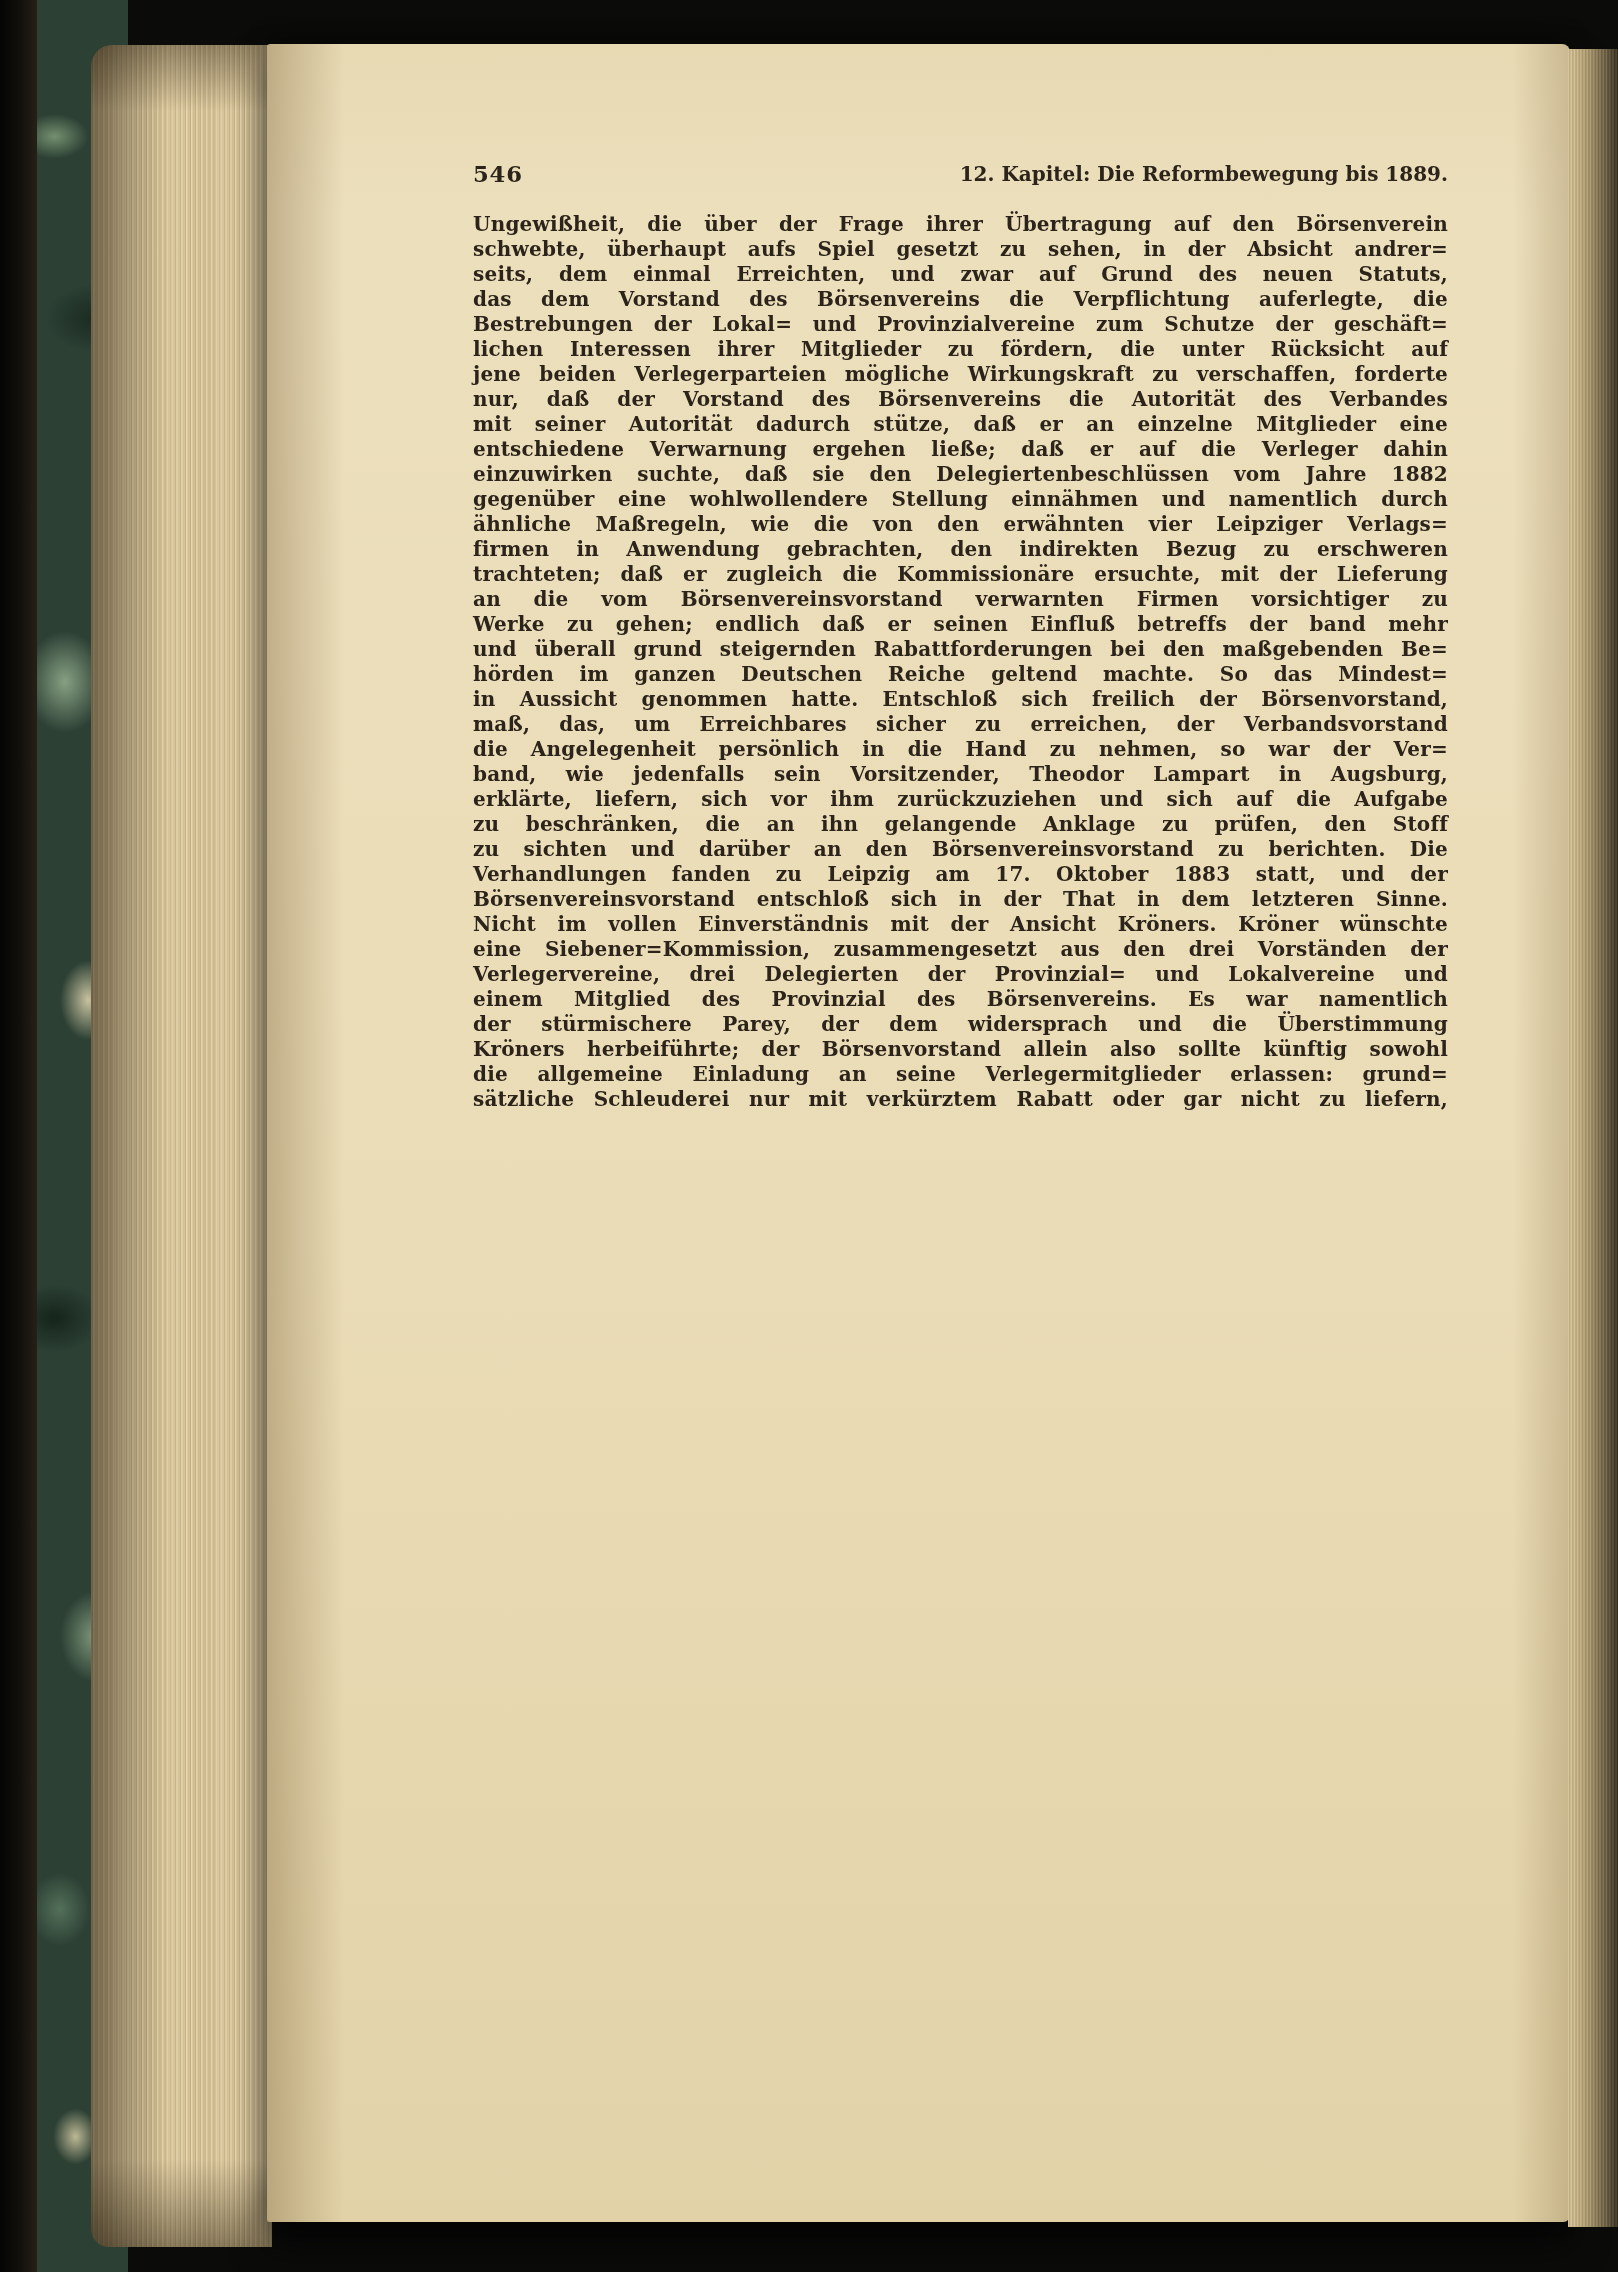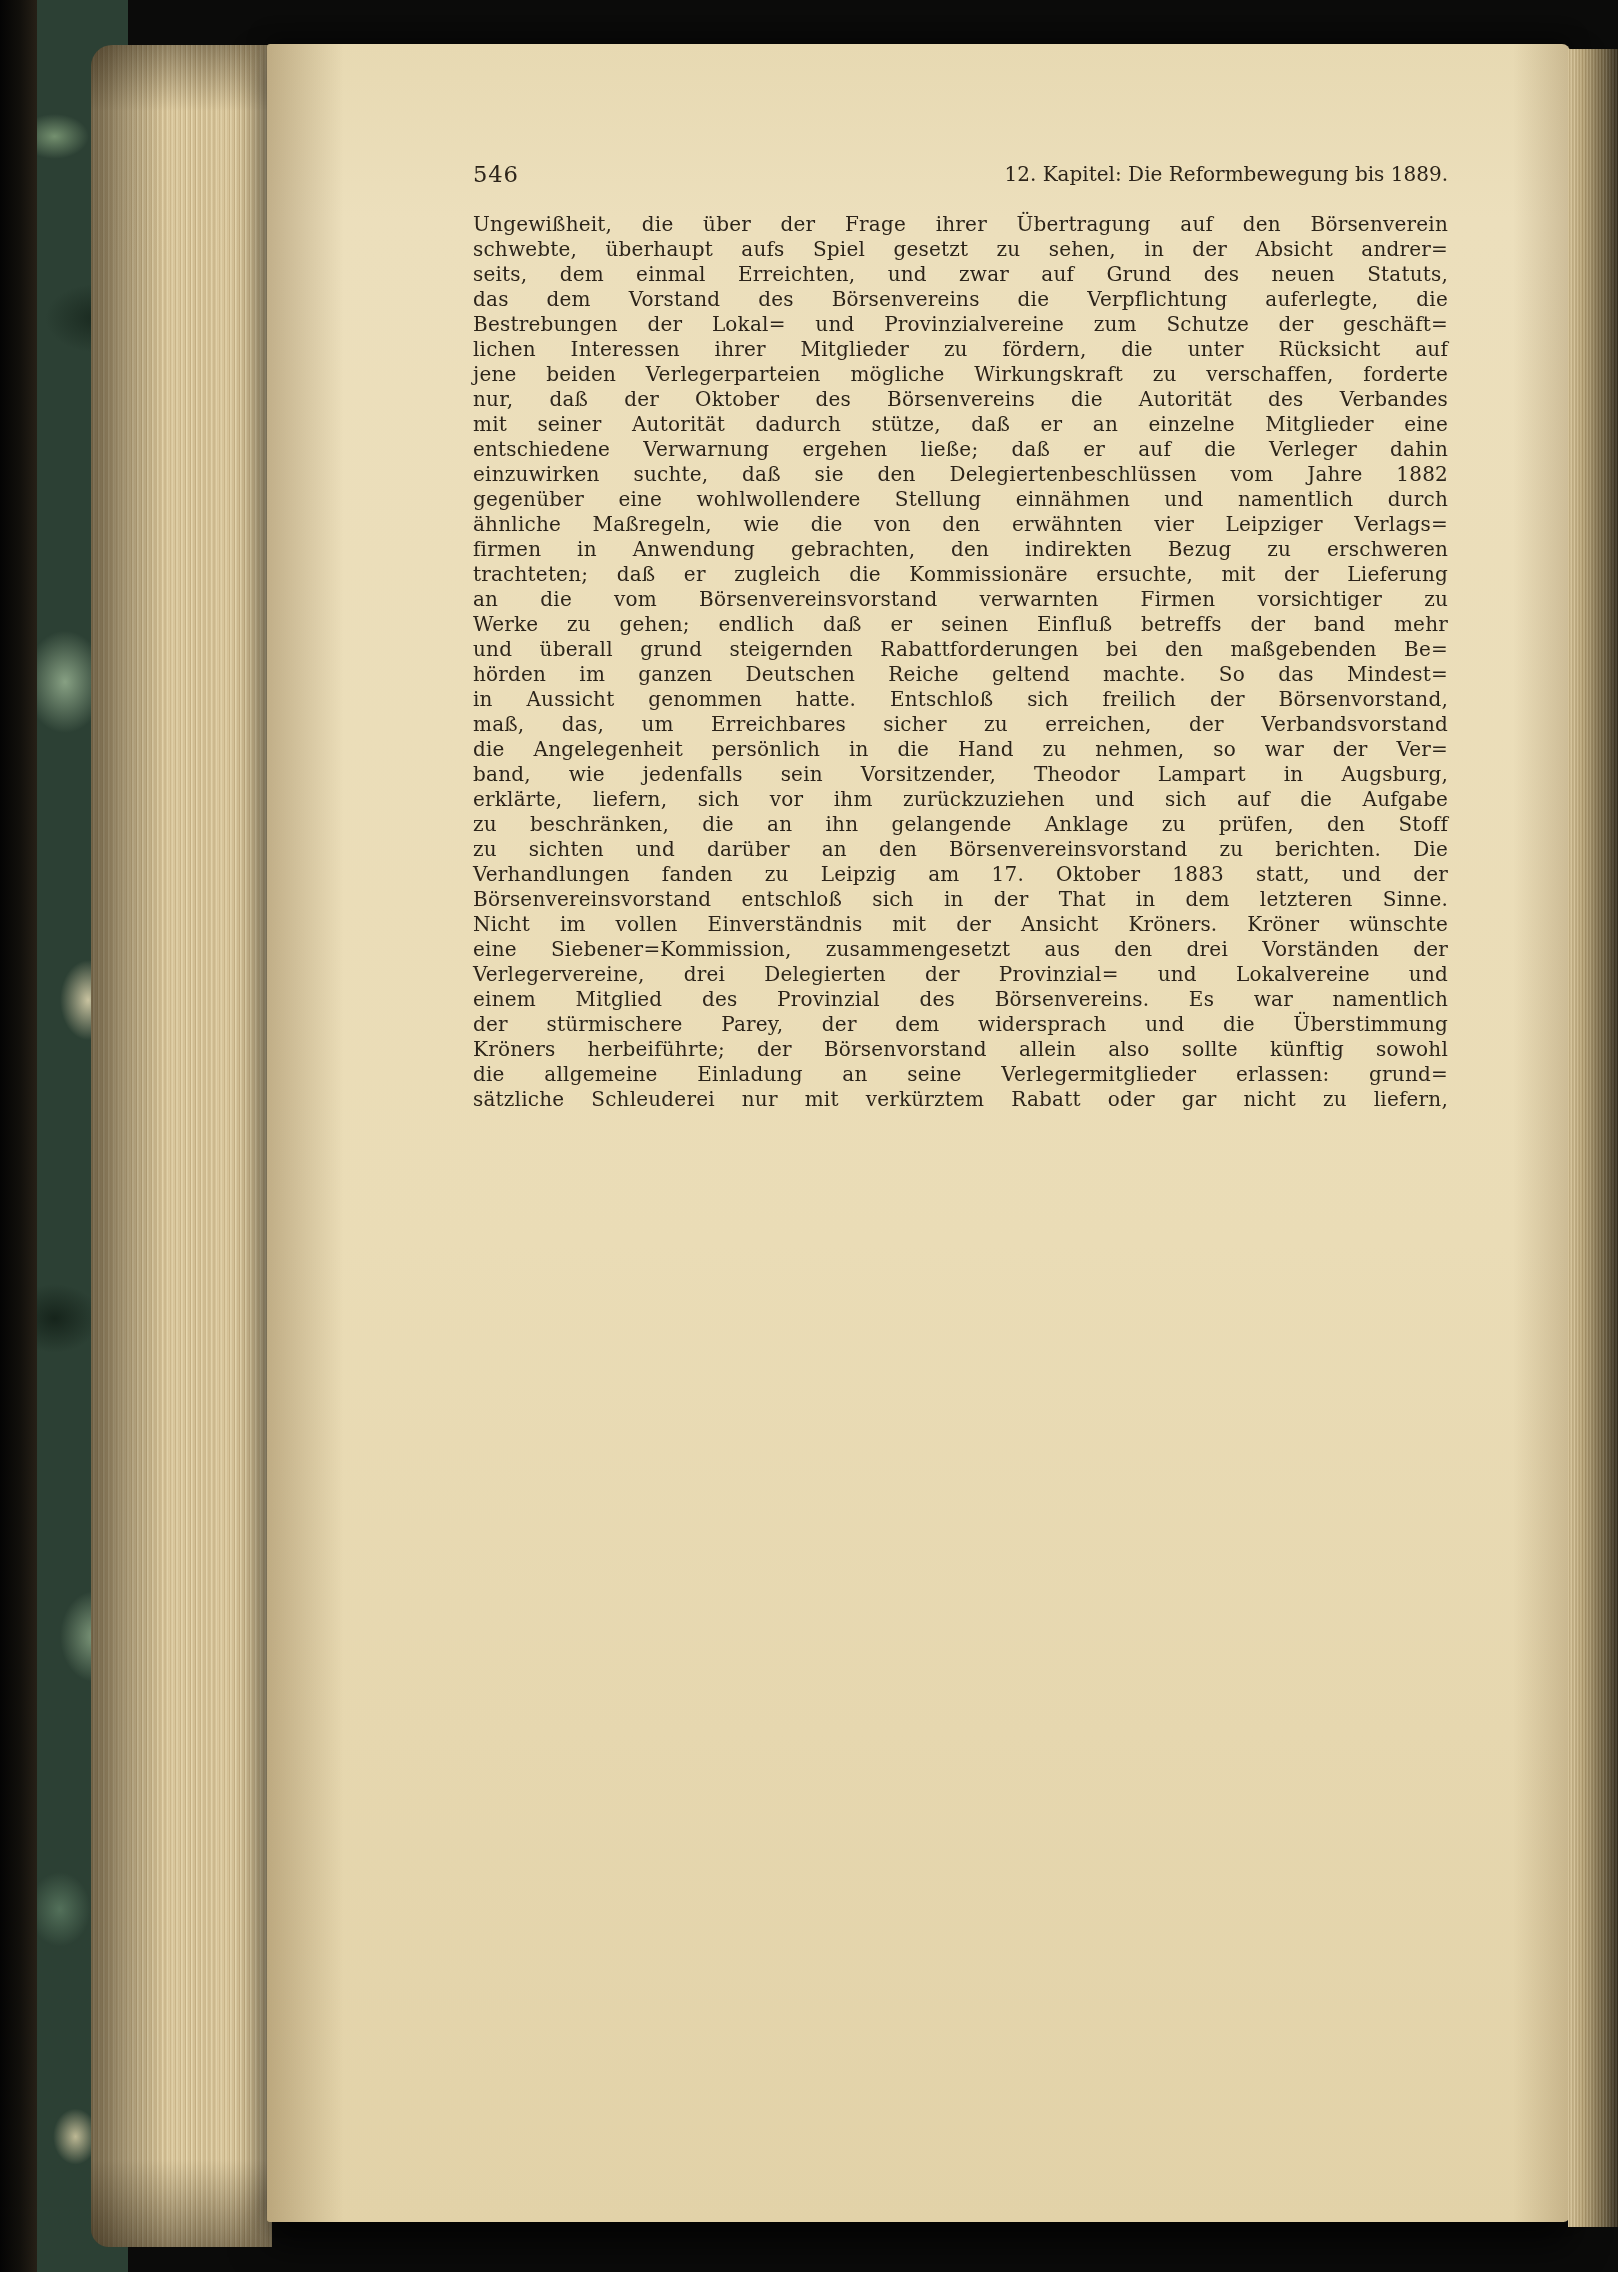--- a/index.html
+++ b/index.html
@@ -53,20 +53,21 @@
   .page {
     position: absolute;
     left: 267px; top: 44px;
     width: 1303px; height: 2178px;
     border-radius: 3.2px 8px 6.5px 3.2px;
     background:
       linear-gradient(90deg, rgba(95,65,22,0.30) 0%, rgba(95,65,22,0) 77px),
       linear-gradient(270deg, rgba(95,65,22,0.22) 0%, rgba(95,65,22,0) 57px),
       linear-gradient(180deg, #e7d9b2 0%, #ecdfbc 8%, #eadcb6 55%, #e2d2a8 100%);
     box-shadow: 0 22.7px 36px rgba(0,0,0,0.65), 0 -6.5px 20px rgba(0,0,0,0.35);
+    font-weight: bold;
   }
   
   .fore-edge-right {
     position: absolute;
     left: 1568px; top: 49px;
     width: 50px; height: 2178px;
     background:
       repeating-linear-gradient(90deg, rgba(255,246,214,0.25) 0px, rgba(120,100,60,0.25) 1.6px, rgba(255,246,214,0.2) 3.2px),
       linear-gradient(90deg, #d6c398 0%, #b6a276 30%, #6d5f42 65%, #171209 100%);
   }
@@ -124,21 +125,21 @@
       </div>
 
       <div class="text-block">
           <div class="line">Ungewißheit, die über der Frage ihrer Übertragung auf den Börsenverein</div>
           <div class="line">schwebte, überhaupt aufs Spiel gesetzt zu sehen, in der Absicht andrer=</div>
           <div class="line">seits, dem einmal Erreichten, und zwar auf Grund des neuen Statuts,</div>
           <div class="line">das dem Vorstand des Börsenvereins die Verpflichtung auferlegte, die</div>
           <div class="line">Bestrebungen der Lokal= und Provinzialvereine zum Schutze der geschäft=</div>
           <div class="line">lichen Interessen ihrer Mitglieder zu fördern, die unter Rücksicht auf</div>
           <div class="line">jene beiden Verlegerparteien mögliche Wirkungskraft zu verschaffen, forderte</div>
-          <div class="line">nur, daß der Oktober des Börsenvereins die Autorität des Verbandes</div>
+          <div class="line">nur, daß der Vorstand des Börsenvereins die Autorität des Verbandes</div>
           <div class="line">mit seiner Autorität dadurch stütze, daß er an einzelne Mitglieder eine</div>
           <div class="line">entschiedene Verwarnung ergehen ließe; daß er auf die Verleger dahin</div>
           <div class="line">einzuwirken suchte, daß sie den Delegiertenbeschlüssen vom Jahre 1882</div>
           <div class="line">gegenüber eine wohlwollendere Stellung einnähmen und namentlich durch</div>
           <div class="line">ähnliche Maßregeln, wie die von den erwähnten vier Leipziger Verlags=</div>
           <div class="line">firmen in Anwendung gebrachten, den indirekten Bezug zu erschweren</div>
           <div class="line">trachteten; daß er zugleich die Kommissionäre ersuchte, mit der Lieferung</div>
           <div class="line">an die vom Börsenvereinsvorstand verwarnten Firmen vorsichtiger zu</div>
           <div class="line">Werke zu gehen; endlich daß er seinen Einfluß betreffs der band mehr</div>
           <div class="line">und überall grund steigernden Rabattforderungen bei den maßgebenden Be=</div>

